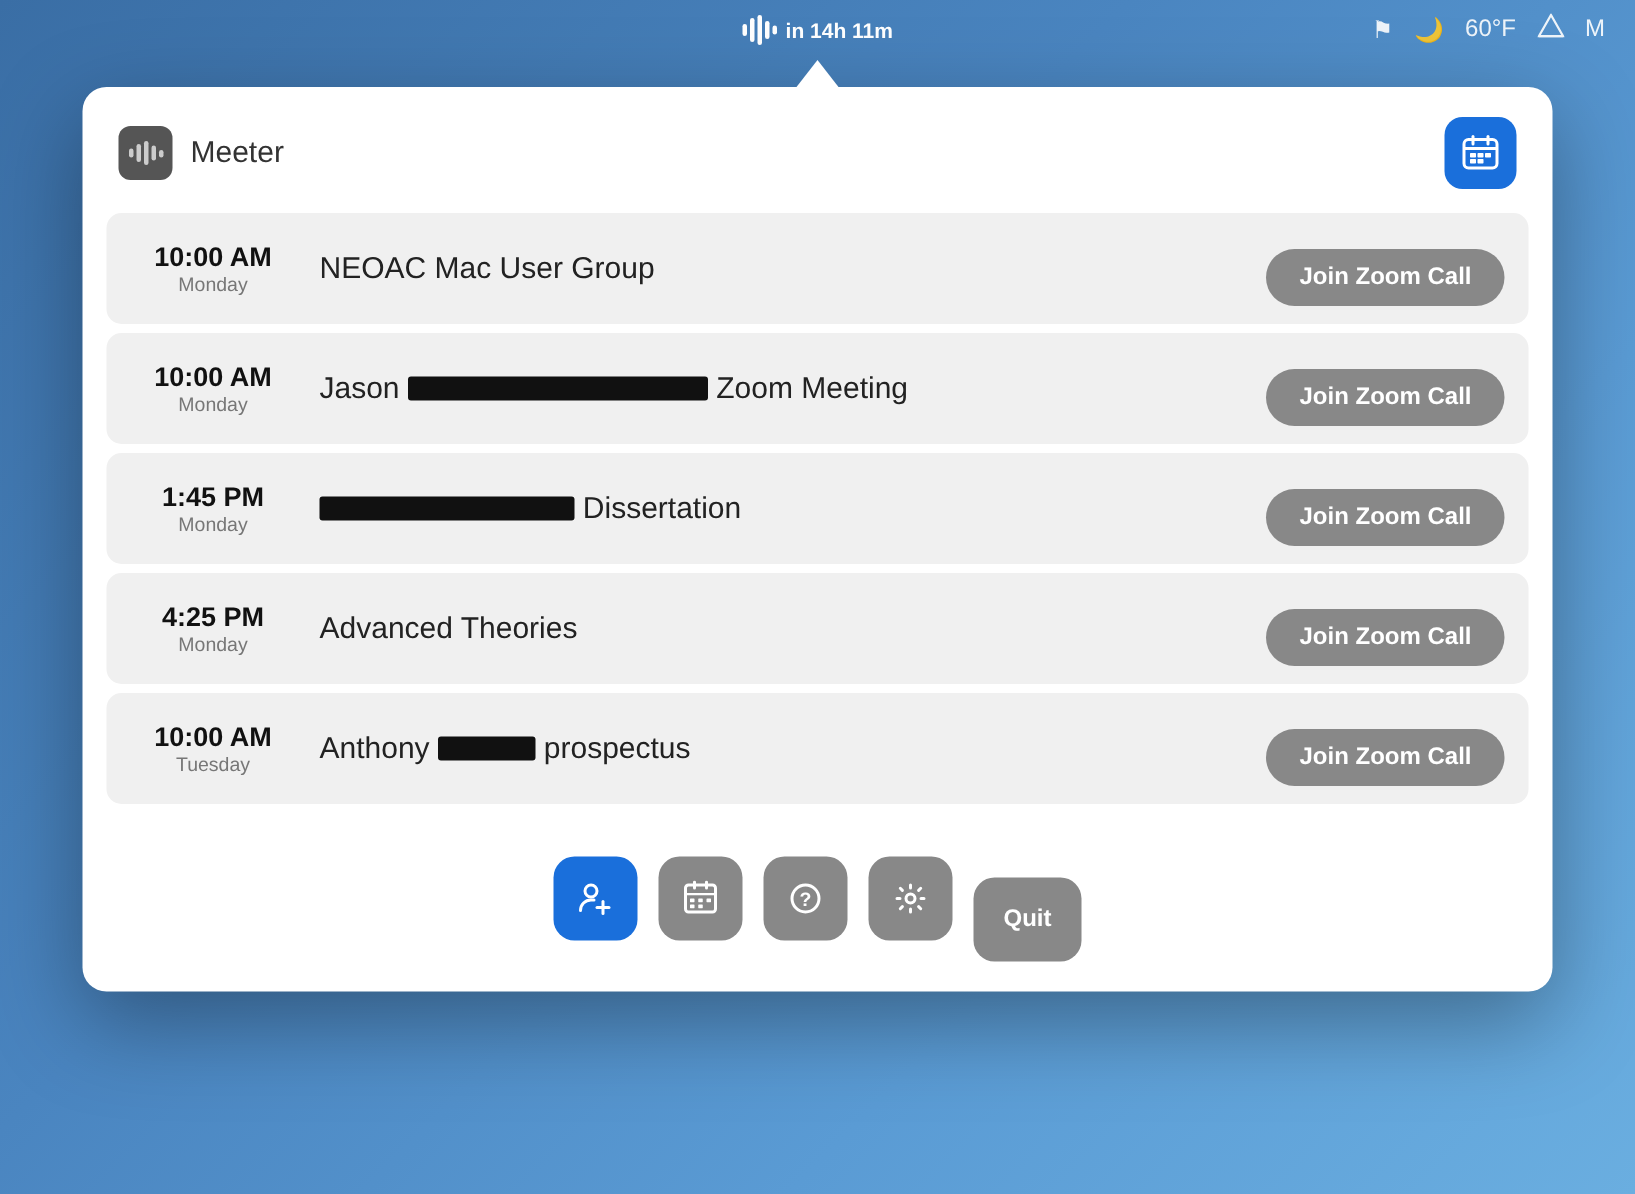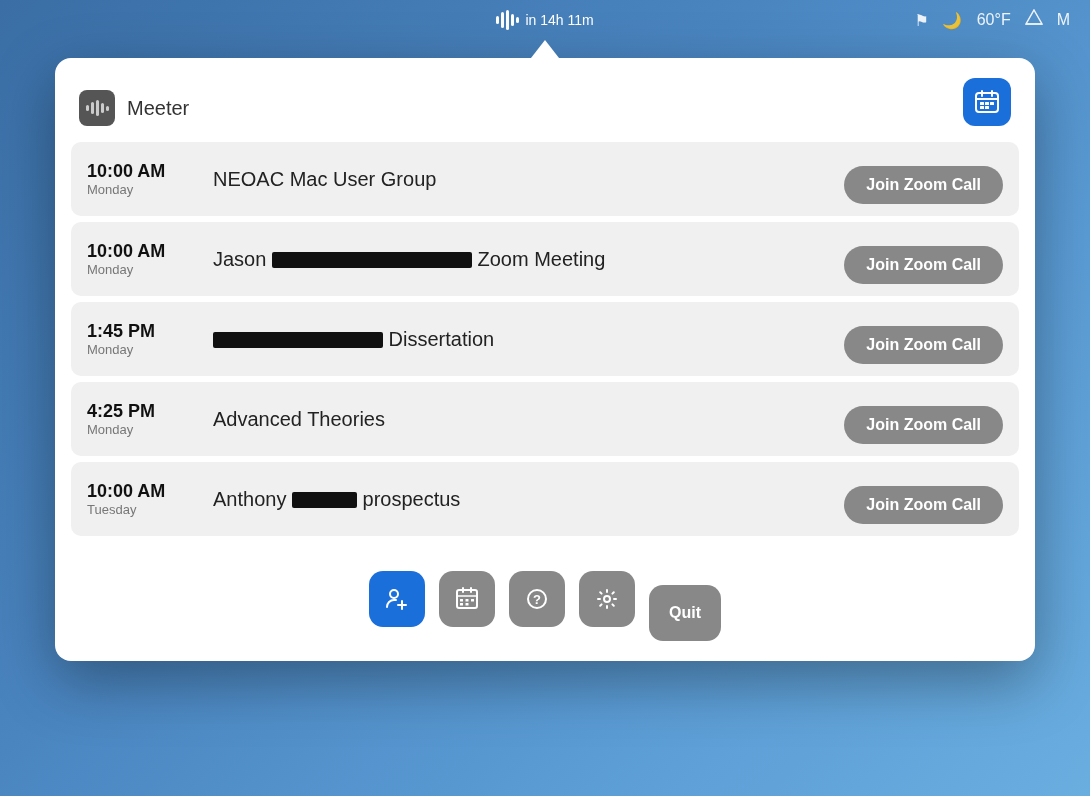--- a/index.html
+++ b/index.html
@@ -26,21 +26,21 @@
       gap: 16px;
       padding: 0 20px;
     }
 
     .menubar-center {
       display: flex;
       align-items: center;
       gap: 6px;
       color: white;
       font-size: 14px;
-      font-weight: 400;
+      font-weight: 700;
       justify-content: flex-end;
     }
 
     .menubar-icons {
       position: absolute;
       right: 20px;
       display: flex;
       align-items: center;
       gap: 14px;
     }
@@ -75,21 +75,21 @@
       background: white;
       border-radius: 16px;
       box-shadow: 0 20px 60px rgba(0,0,0,0.35);
       overflow: hidden;
       padding-bottom: 20px;
     }
 
     
     .panel-header {
       display: flex;
-      align-items: flex-end;
+      align-items: center;
       justify-content: space-between;
       padding: 20px 24px 16px 24px;
       gap: 32px;
     }
 
     .panel-header-left {
       display: flex;
       align-items: center;
       gap: 12px;
     }
@@ -137,20 +137,21 @@
       display: flex;
       align-items: center;
       background: #f0f0f0;
       border-radius: 10px;
       padding: 12px 16px;
       gap: 16px;
     }
 
     .meeting-time {
       min-width: 110px;
+      text-align: center;
     }
 
     .meeting-time-value {
       font-size: 18px;
       font-weight: 600;
       color: #111;
       line-height: 1.2;
     }
 
     .meeting-day {

